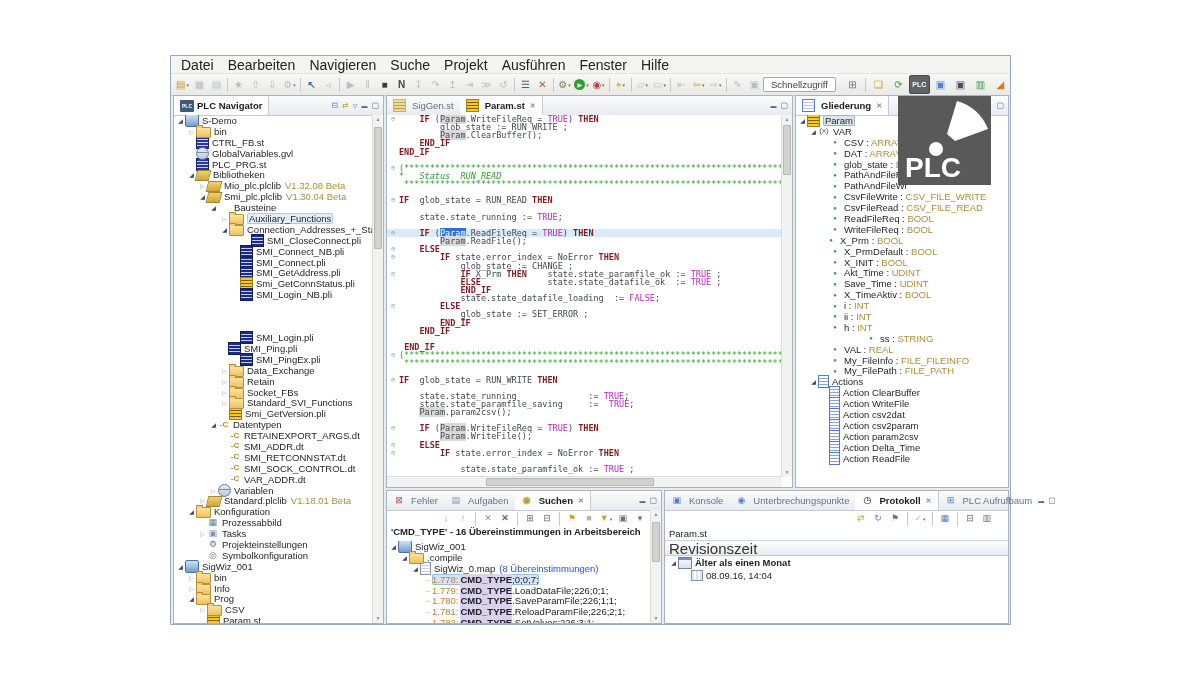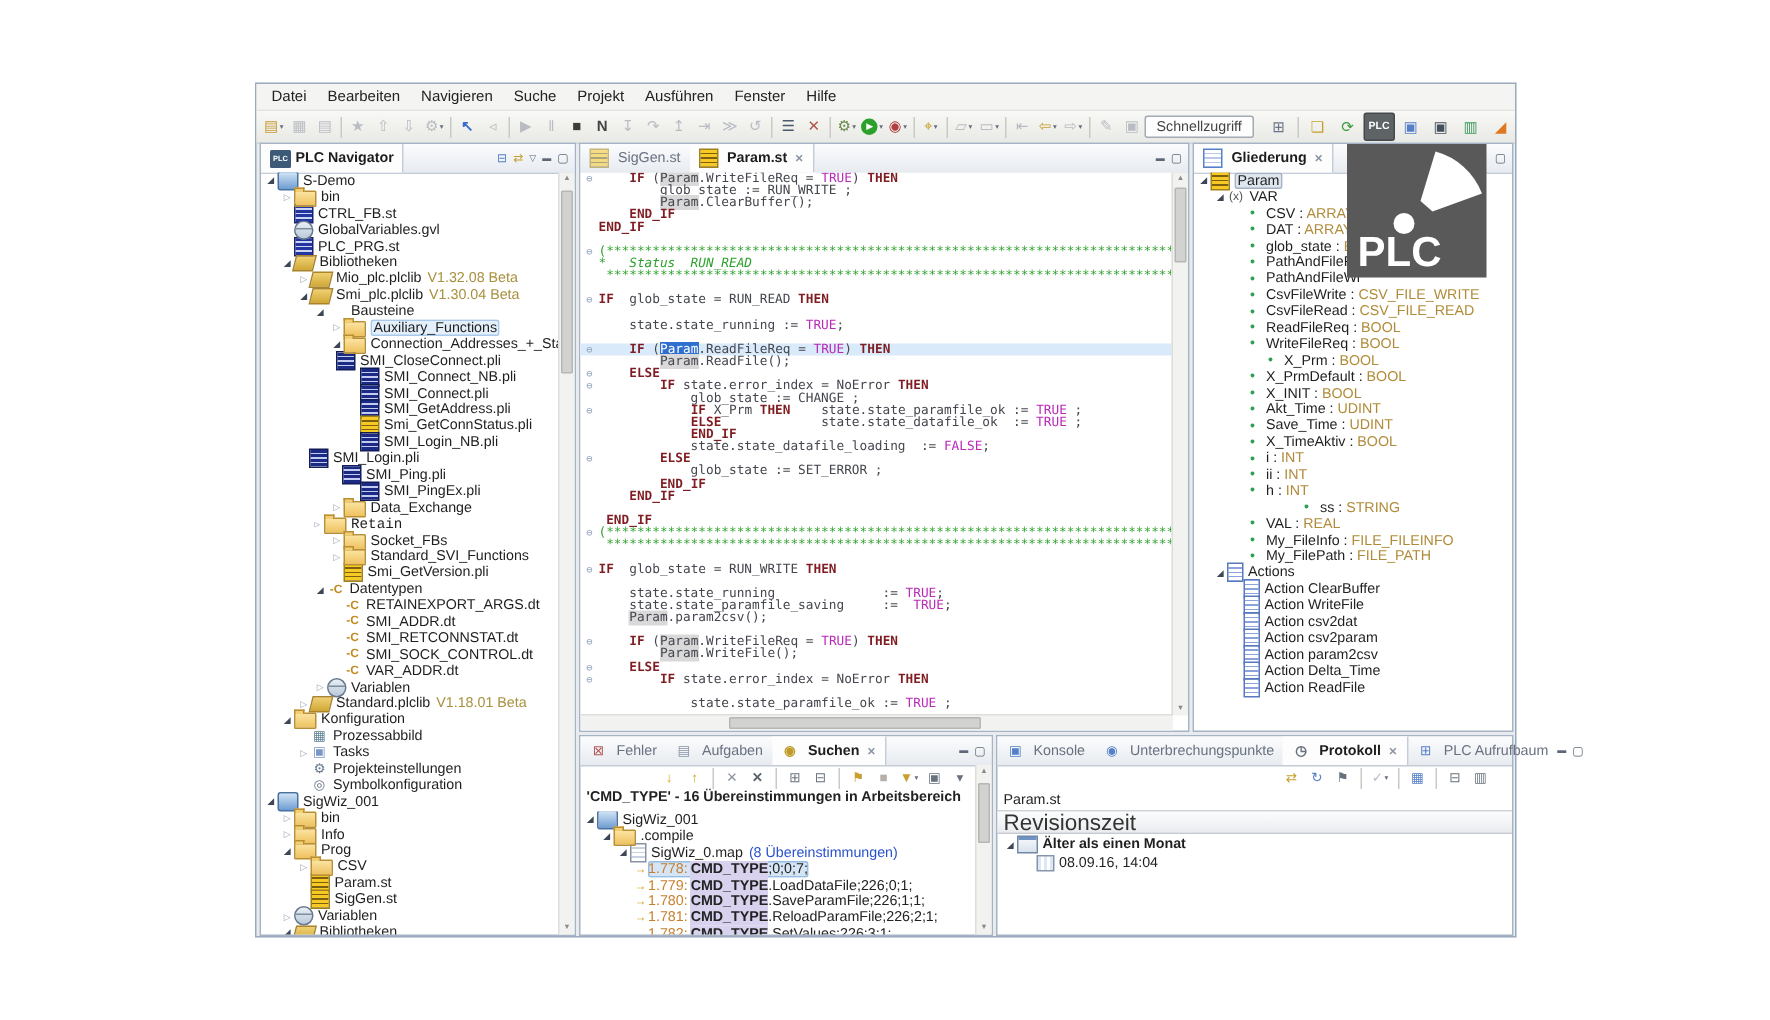--- a/index.html
+++ b/index.html
@@ -1,21 +1,21 @@
 <!DOCTYPE html>
 <html><head>
 <meta charset="utf-8">
 <style>
   html,body{margin:0;padding:0;background:#fff;}
   .page{position:relative;width:1180px;height:680px;background:#fff;overflow:hidden;font-family:"Liberation Sans",sans-serif;}
   .window{position:absolute;left:170px;top:55px;width:841px;height:570px;background:#e9ecef;border:1px solid #9aabc0;box-sizing:border-box;font-size:10px;color:#222;}
 
   
   .menubar{height:17px;display:flex;align-items:center;padding-left:3px;background:#f4f4f2;border-bottom:1px solid #e3e3df;}
-  .mi{padding:1px 7px;font-size:10px;color:#222;}
+  .mi{padding:1px 7px;font-size:14px;color:#222;}
   .toolbar{height:21px;display:flex;align-items:center;justify-content:space-between;background:linear-gradient(#f8f8f6,#e9e9e5);border-bottom:1px solid #d2d2ce;padding:0 3px;overflow:hidden;}
   .tbl{display:flex;align-items:center;flex:none;}
   .tbi{width:17px;height:16px;display:flex;align-items:center;justify-content:center;font-size:10px;border-radius:2px;flex:none;}
   .tbi .gl{line-height:1;}
   .tbi .dd{font-size:5px;color:#687080;margin-left:1px;}
   .tbsep{width:1px;height:14px;background:#c9c9c5;margin:0 2px;flex:none;}
   .tbr{display:flex;align-items:center;flex:none;}
   .qa{border:1px solid #a2aab4;background:#fdfdfd;color:#444;font-size:9.5px;padding:1px 7px;margin-right:7px;border-radius:2px;}
   .persp{display:flex;align-items:center;gap:1px;}
   .pi{width:19px;height:17px;display:flex;align-items:center;justify-content:center;font-size:10px;border-radius:2px;}
@@ -339,21 +339,21 @@
           <div class="tr" style="padding-left: 46px;">
             <span class="ar">▷</span>
             <span class="ti i-folder"></span>
             <span class="lb sel">Auxiliary_Functions</span>
           </div>
           <div class="tr" style="padding-left: 46px;">
             <span class="ar e">◢</span>
             <span class="ti i-folder"></span>
             <span class="lb">Connection_Addresses_+_Status</span>
           </div>
-          <div class="tr" style="padding-left: 41px; text-align: right;">
+          <div class="tr" style="padding-left: 68px; text-align: right;">
             <span class="ar"></span>
             <span class="ti i-plib"></span>
             <span class="lb">SMI_CloseConnect.pli</span>
           </div>
           <div class="tr" style="padding-left: 57px;">
             <span class="ar"></span>
             <span class="ti i-plib"></span>
             <span class="lb">SMI_Connect_NB.pli</span>
           </div>
           <div class="tr" style="padding-left: 57px;">
@@ -369,41 +369,41 @@
           <div class="tr" style="padding-left: 57px; text-align: center;">
             <span class="ar"></span>
             <span class="ti i-sty"></span>
             <span class="lb">Smi_GetConnStatus.pli</span>
           </div>
           <div class="tr" style="padding-left: 57px;">
             <span class="ar"></span>
             <span class="ti i-plib"></span>
             <span class="lb">SMI_Login_NB.pli</span>
           </div>
-          <div class="tr" style="padding-left: 23px;">
+          <div class="tr" style="padding-left: 57px; margin-top: 32px;">
             <span class="ar"></span>
             <span class="ti i-plib"></span>
             <span class="lb">SMI_Login.pli</span>
           </div>
           <div class="tr" style="padding-left: 45px; align-items: center;">
             <span class="ar"></span>
             <span class="ti i-plib"></span>
             <span class="lb">SMI_Ping.pli</span>
           </div>
           <div class="tr" style="padding-left: 57px;">
             <span class="ar"></span>
             <span class="ti i-plib"></span>
             <span class="lb">SMI_PingEx.pli</span>
           </div>
           <div class="tr" style="padding-left: 46px;">
             <span class="ar">▷</span>
             <span class="ti i-folder"></span>
             <span class="lb">Data_Exchange</span>
           </div>
-          <div class="tr" style="padding-left: 33px; font-family: Liberation Mono, monospace;">
+          <div class="tr" style="padding-left: 46px;">
             <span class="ar">▷</span>
             <span class="ti i-folder"></span>
             <span class="lb">Retain</span>
           </div>
           <div class="tr" style="padding-left: 46px;">
             <span class="ar">▷</span>
             <span class="ti i-folder"></span>
             <span class="lb">Socket_FBs</span>
           </div>
           <div class="tr" style="padding-left: 46px;">
@@ -667,21 +667,21 @@
           <div class="tr" style="padding-left: 24px;">
             <span class="ar"></span>
             <span class="gi" style="color: rgb(47, 158, 82); font-size: 6px; font-weight: normal;">●</span>
             <span class="lb">ReadFileReq : <span class="otype">BOOL</span></span>
           </div>
           <div class="tr" style="padding-left: 24px;">
             <span class="ar"></span>
             <span class="gi" style="color: rgb(47, 158, 82); font-size: 6px; font-weight: normal;">●</span>
             <span class="lb">WriteFileReq : <span class="otype">BOOL</span></span>
           </div>
-          <div class="tr" style="padding-left: 36px;">
+          <div class="tr" style="padding-left: 20px;">
             <span class="ar"></span>
             <span class="gi" style="color: rgb(47, 158, 82); font-size: 6px; font-weight: normal;">●</span>
             <span class="lb">X_Prm : <span class="otype">BOOL</span></span>
           </div>
           <div class="tr" style="padding-left: 24px;">
             <span class="ar"></span>
             <span class="gi" style="color: rgb(47, 158, 82); font-size: 6px; font-weight: normal;">●</span>
             <span class="lb">X_PrmDefault : <span class="otype">BOOL</span></span>
           </div>
           <div class="tr" style="padding-left: 24px;">

